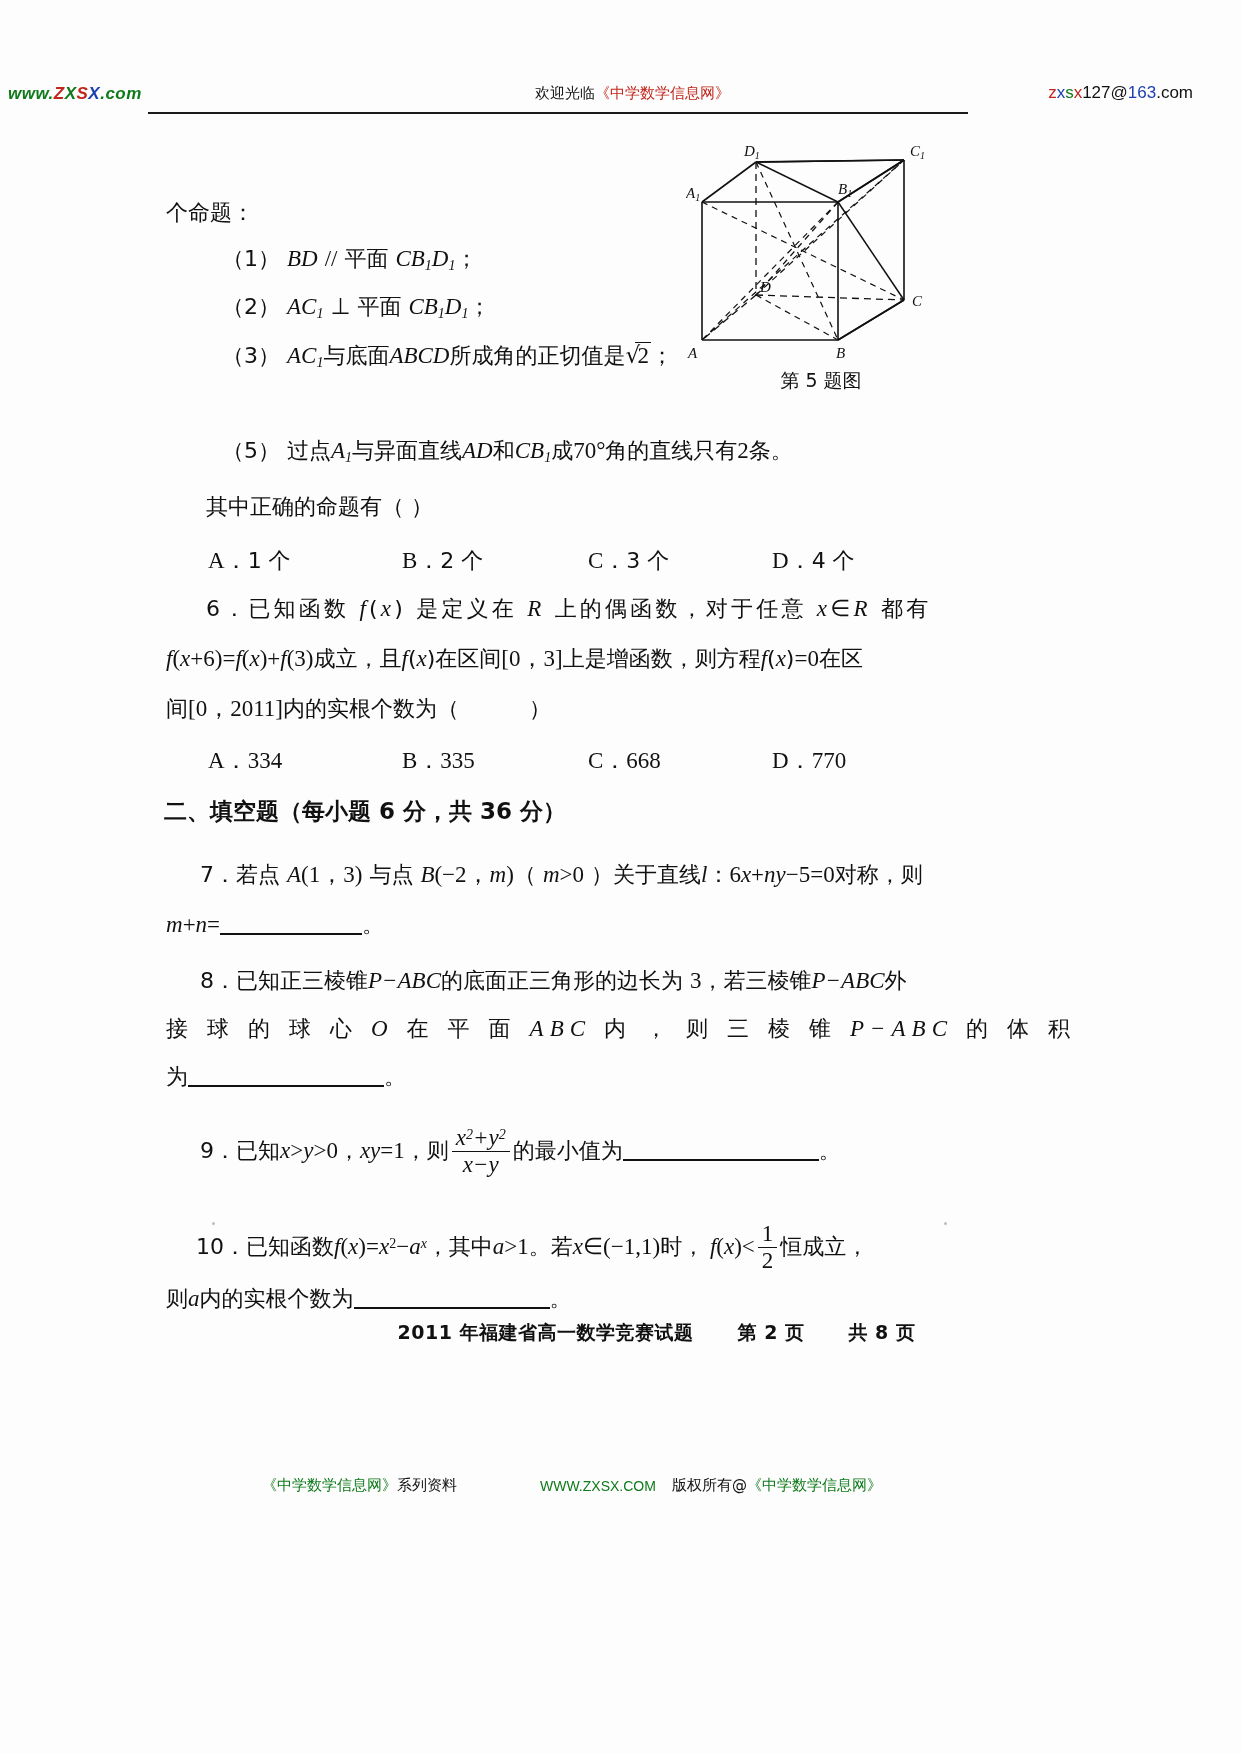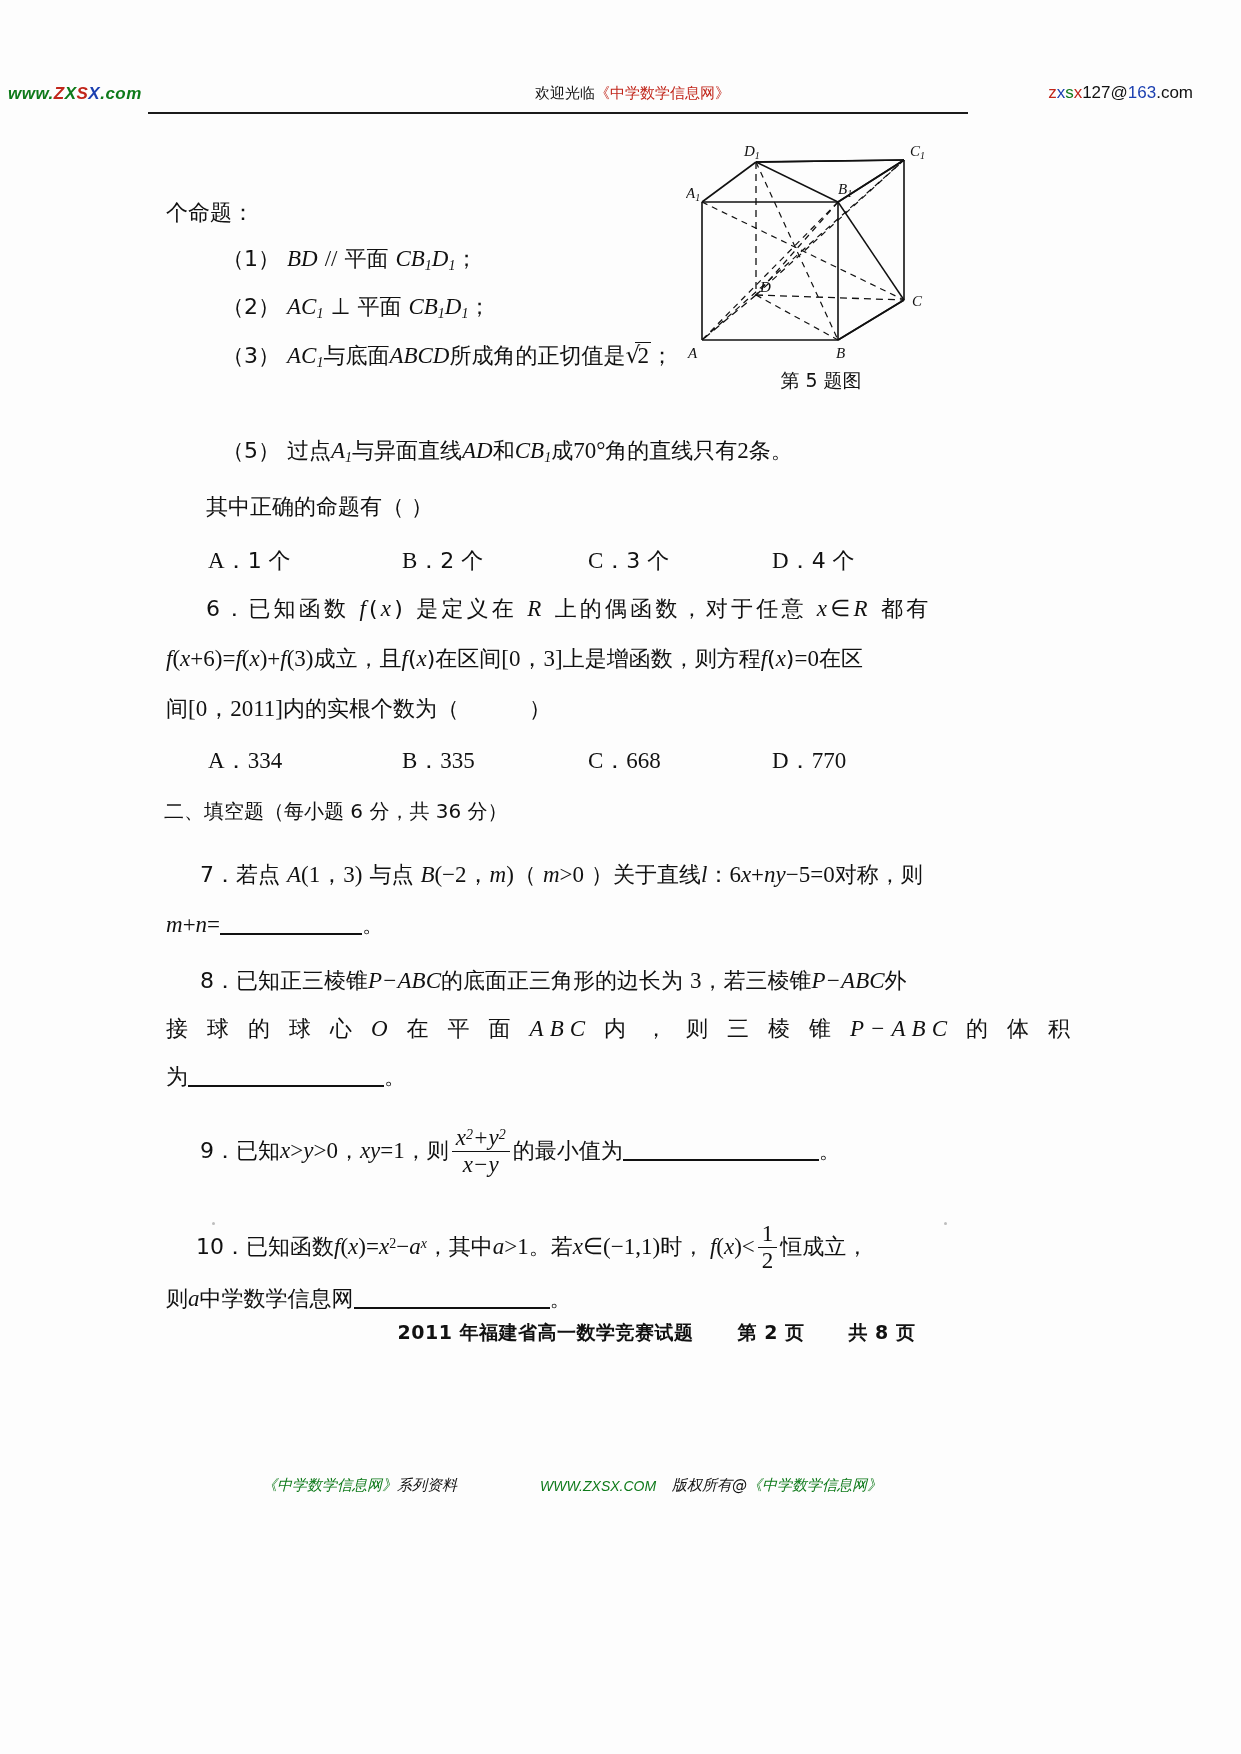--- a/index.html
+++ b/index.html
@@ -21,21 +21,21 @@
   .hdr-center .red{color:#c1261b;}
   .hdr-mail{position:absolute;right:48px;top:1px;font-family:"Liberation Sans",sans-serif;
     font-size:17px;white-space:nowrap;}
   .hdr-rule{position:absolute;left:148px;top:30px;width:820px;height:2px;background:#1b1b1b;}
   .ln{position:absolute;white-space:nowrap;font-size:23px;line-height:26px;}
   .cn{font-family:"DejaVu Sans","Liberation Sans",sans-serif;font-size:22px;}
   .mi{font-family:"Liberation Serif",serif;font-style:italic;font-size:23px;}
   .mr{font-family:"Liberation Serif",serif;font-size:23px;}
   .sub{font-size:14px;vertical-align:-4px;font-style:italic;font-family:"Liberation Serif",serif;}
   .sup{font-size:14px;vertical-align:6px;font-family:"Liberation Serif",serif;}
-  .bold-cn{font-family:"DejaVu Sans","Liberation Sans",sans-serif;font-weight:normal;font-size:20px;}
+  .bold-cn{font-family:"DejaVu Sans","Liberation Sans",sans-serif;font-weight:bold;font-size:23px;}
 
   
   .rad{display:inline-block;position:relative;padding-left:11px;}
   .rad::before{content:"\221A";font-size:23px;position:absolute;left:0;top:0;}
   .rad .rv{border-top:1.4px solid #111;padding:0 2px;display:inline-block;margin-left:-1px;}
 
   
   .frac{display:inline-block;vertical-align:middle;text-align:center;font-size:19px;line-height:1.12;
         margin:0 3px;position:relative;top:-1px;}
   .frac .num{display:block;padding:0 4px;}
@@ -49,21 +49,21 @@
   .figcap{position:absolute;left:686px;top:368px;width:270px;text-align:center;
      font-family:"DejaVu Sans",sans-serif;font-size:19px;}
 
   
   .pgfoot{position:absolute;left:0;top:1320px;width:1241px;text-align:center;
       font-family:"DejaVu Sans",sans-serif;font-size:19px;font-weight:bold;letter-spacing:.5px;margin-left:36px;}
   .pgfoot .seg{display:inline-block;}
   .pgfoot .gap{display:inline-block;width:44px;}
 
   .botbar{position:absolute;left:0;top:1476px;width:1021px;height:34px;
-     font-family:"DejaVu Sans",sans-serif;font-size:15px;font-style:italic;}
+     font-family:"DejaVu Sans",sans-serif;font-size:15px;}
   .botbar .b1{position:absolute;left:262px;top:0;white-space:nowrap;}
   .botbar .b2{position:absolute;left:540px;top:2px;white-space:nowrap;
      font-family:"Liberation Sans",sans-serif;color:#0e7a1a;font-size:14px;}
   .botbar .b3{position:absolute;left:672px;top:0;white-space:nowrap;}
   .grn{color:#0e7a1a;}
   .red{color:#c1261b;}
   .blu{color:#1b3fb0;}
   .spkl{position:absolute;width:3px;height:3px;background:#bdbdbd;border-radius:50%;}
 </style>
 </head>
@@ -226,21 +226,21 @@
   </div>
 
   <div class="ln" style="left:200px;top:1126px;">
     <span class="cn">9．已知</span><span class="mi">x</span><span class="mr">&gt;</span><span class="mi">y</span><span class="mr">&gt;0</span><span class="cn">，</span><span class="mi">xy</span><span class="mr">=1</span><span class="cn">，则</span><span class="frac"><span class="num mi">x<span class="sup">2</span>+y<span class="sup">2</span></span><span class="den mi">x−y</span></span><span class="cn">的最小值为</span><span class="blank" style="width:196px;"></span><span class="cn">。</span>
   </div>
 
   <div class="ln" style="left:196px;top:1222px;">
     <span class="cn">10．已知函数</span><span class="mi">f</span>(<span class="mi">x</span>)<span class="mr">=</span><span class="mi">x</span><span class="sup">2</span><span class="mr">−</span><span class="mi">a</span><span class="sup mi">x</span><span class="cn">，其中</span><span class="mi">a</span><span class="mr">&gt;1</span><span class="cn">。若</span><span class="mi">x</span><span class="mr">∈(−1,1)</span><span class="cn">时，</span>&nbsp;<span class="mi">f</span>(<span class="mi">x</span>)<span class="mr">&lt;</span><span class="frac"><span class="num mr">1</span><span class="den mr">2</span></span><span class="cn">恒成立，</span>
   </div>
   <div class="ln" style="left:166px;top:1286px;">
-    <span class="cn">则</span><span class="mi">a</span><span class="cn">中学数学信息网</span><span class="blank" style="width:196px;"></span><span class="cn">。</span>
+    <span class="cn">则</span><span class="mi">a</span><span class="cn">内的实根个数为</span><span class="blank" style="width:196px;"></span><span class="cn">。</span>
   </div>
 
   <div class="spkl" style="left:212px;top:1222px;"></div>
   <div class="spkl" style="left:944px;top:1222px;"></div>
 
   <div class="pgfoot">
     <span class="seg">2011 年福建省高一数学竞赛试题</span><span class="gap"></span><span class="seg">第 2 页</span><span class="gap"></span><span class="seg">共 8 页</span>
   </div>
 
   <div class="botbar">

